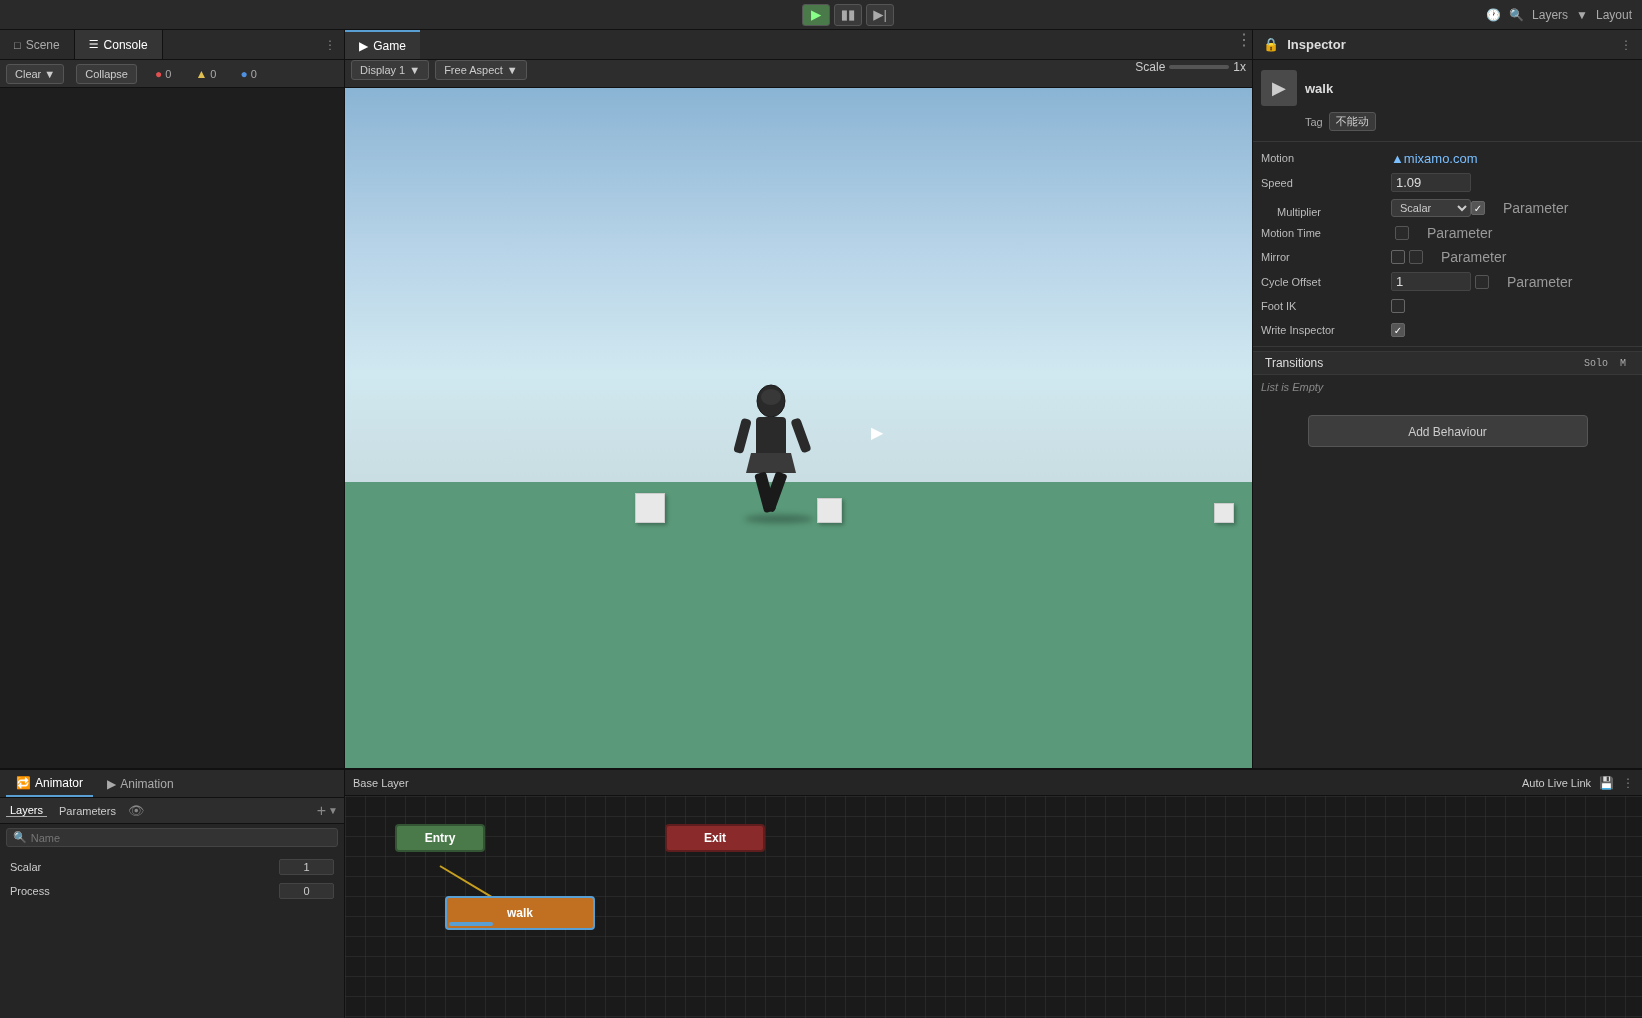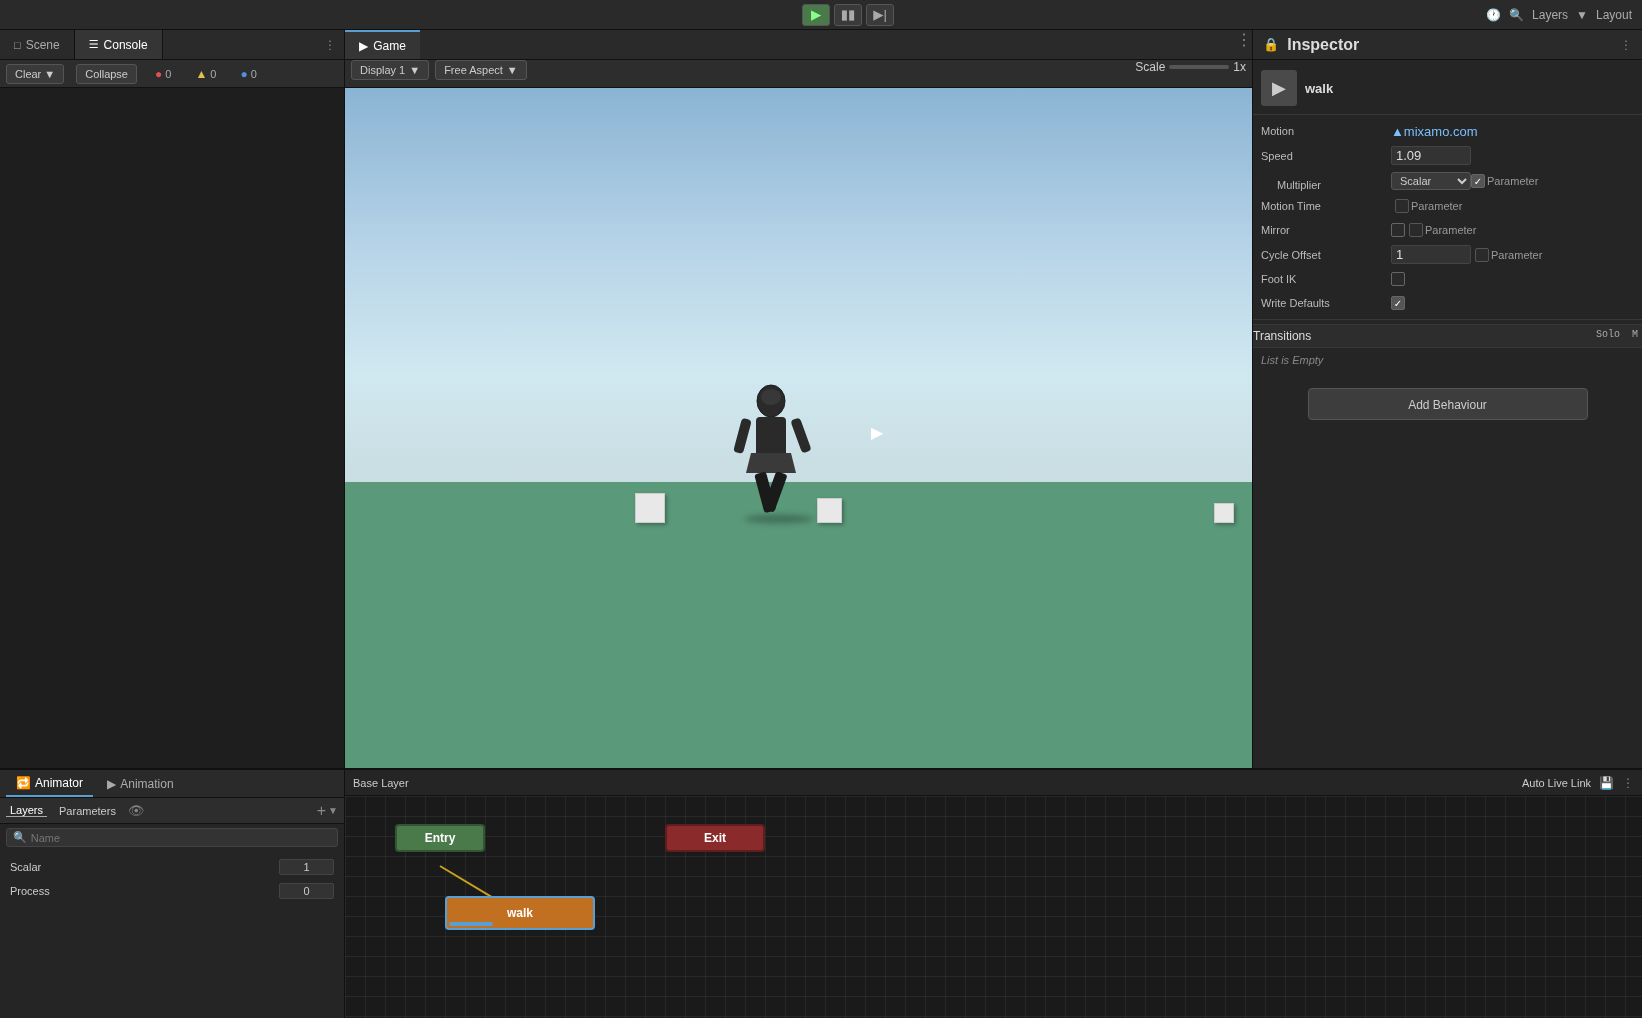--- a/index.html
+++ b/index.html
@@ -301,24 +301,24 @@
       display: flex; align-items: center; justify-content: center;
     }
     .prop-checkbox.checked { background: #555; color: #fff; font-size: 10px; }
     .param-checkbox {
       width: 14px; height: 14px;
       border: 1px solid #555;
       background: #2a2a2a;
       border-radius: 2px;
       margin-left: 4px;
     }
-    .param-label { color: #999; font-size: 11px; margin-left: 2px; }
+    .param-label { color: #999; font-size: 14px; margin-left: 18px; }
     .transitions-header {
-      display: flex; 
-      padding: 4px 0;
+      display: flex; align-items: center;
+      padding: 4px 12px;
       background: #2d2d2d;
       border-top: 1px solid #383838;
       border-bottom: 1px solid #383838;
     }
     .transitions-label { font-size: 12px; color: #ddd; flex: 1; }
     .solo-mute {
       display: flex; gap: 4px; font-family: Liberation Mono, monospace;
     }
     .sm-btn {
       font-size: 10px; color: #aaa;
@@ -617,28 +617,32 @@
 
       <div style="position:absolute;bottom:36%;left:44%;width:70px;height:8px;background:rgba(0,0,0,0.3);border-radius:50%;filter:blur(3px);"></div>
 
       <div class="cursor-arrow">▶</div>
     </div>
   </div>
 
   <div class="right-panel">
     <div class="inspector-tab-bar">
       <span class="lock-icon">🔒</span>
-      <span style="font-size:16px;color:#ddd;font-weight:bold;">Inspector</span>
+      <span style="font-size:13px;color:#ddd;font-weight:bold;">Inspector</span>
       <span style="margin-left:auto;color:#888;cursor:pointer;">⋮</span>
     </div>
     <div class="inspector-content">
 
       <div class="inspector-header">
         <div class="asset-icon">▶</div>
         <span class="asset-name">walk</span>
+      </div>
+      <div class="tag-row">
+        <span>Tag</span>
+        <div class="tag-badge">不能动</div>
       </div>
       <div class="section-divider"></div>
 
       <div class="prop-row">
         <span class="prop-label">Motion</span>
         <span class="prop-value link">▲mixamo.com</span>
       </div>
 
       <div class="prop-row">
         <span class="prop-label">Speed</span>
@@ -673,21 +677,21 @@
         <div class="param-checkbox"></div>
         <span class="param-label">Parameter</span>
       </div>
 
       <div class="prop-row">
         <span class="prop-label">Foot IK</span>
         <div class="prop-checkbox"></div>
       </div>
 
       <div class="prop-row">
-        <span class="prop-label">Write Defaults</span>
+        <span class="prop-label">Write Inspector</span>
         <div class="prop-checkbox checked">✓</div>
       </div>
       <div class="section-divider"></div>
 
       <div class="transitions-header">
         <span class="transitions-label">Transitions</span>
         <div class="solo-mute">
           <span class="sm-btn">Solo</span>
           <span class="sm-btn">M</span>
         </div>

